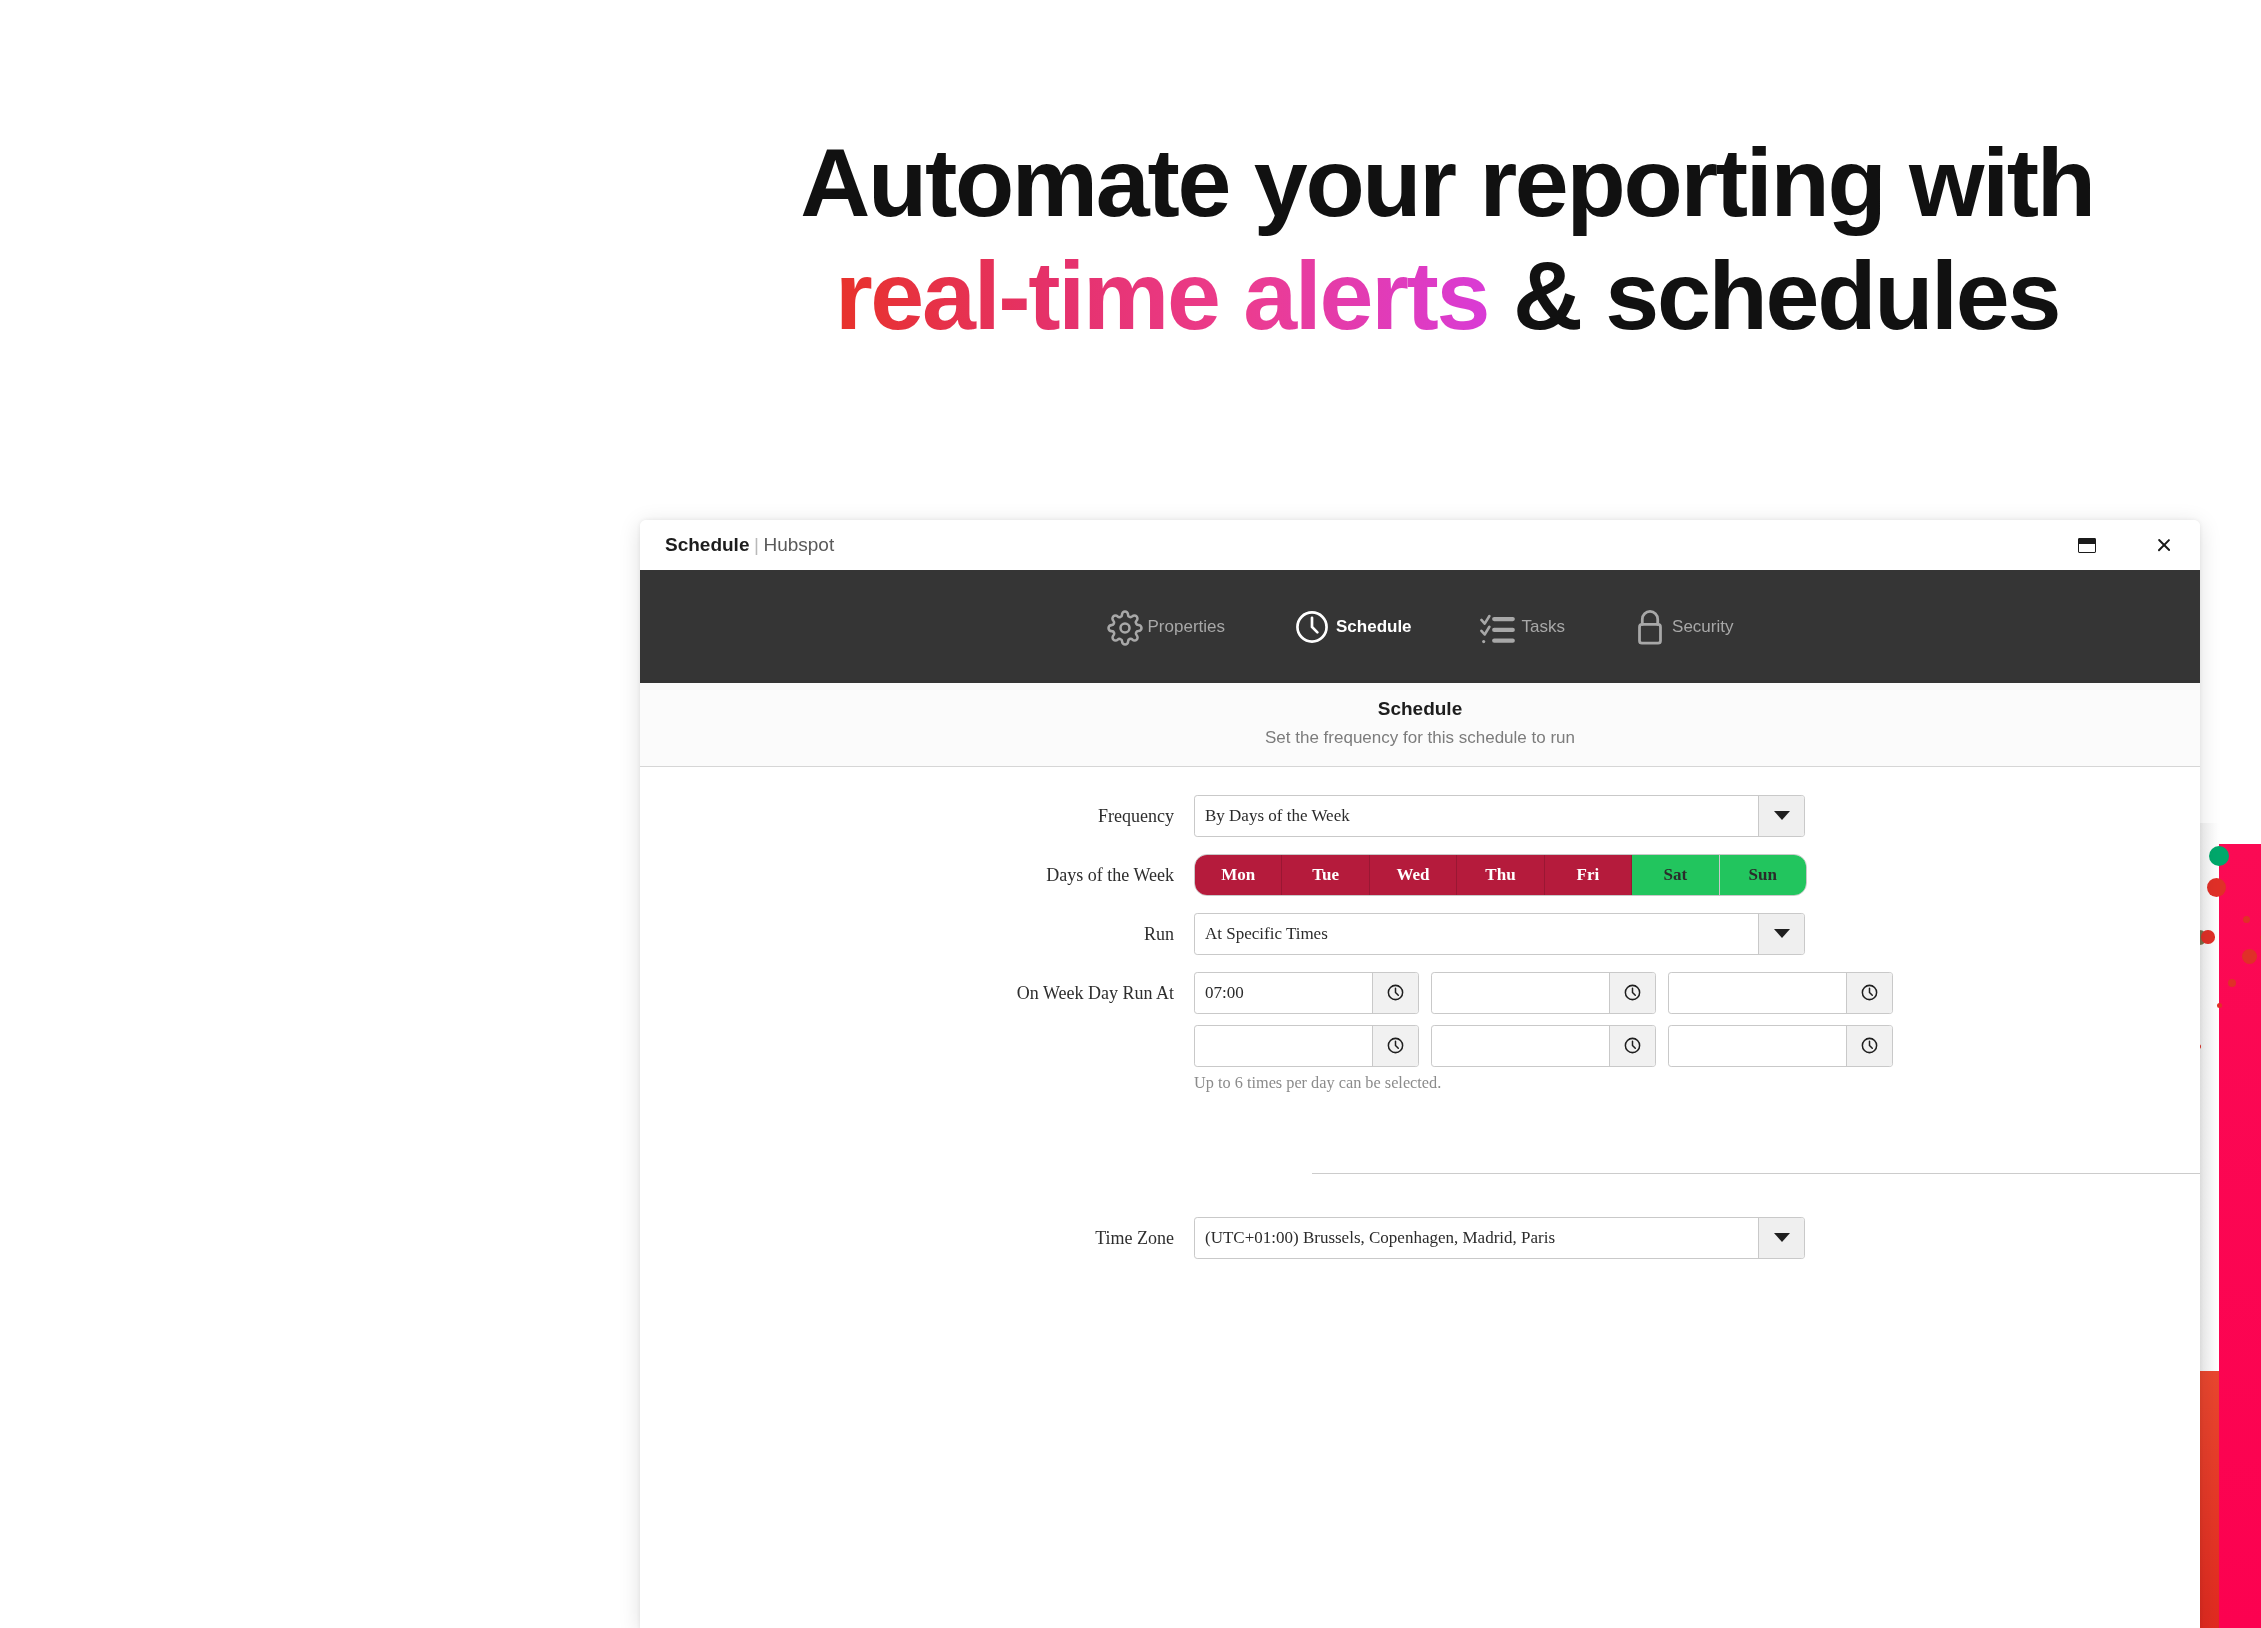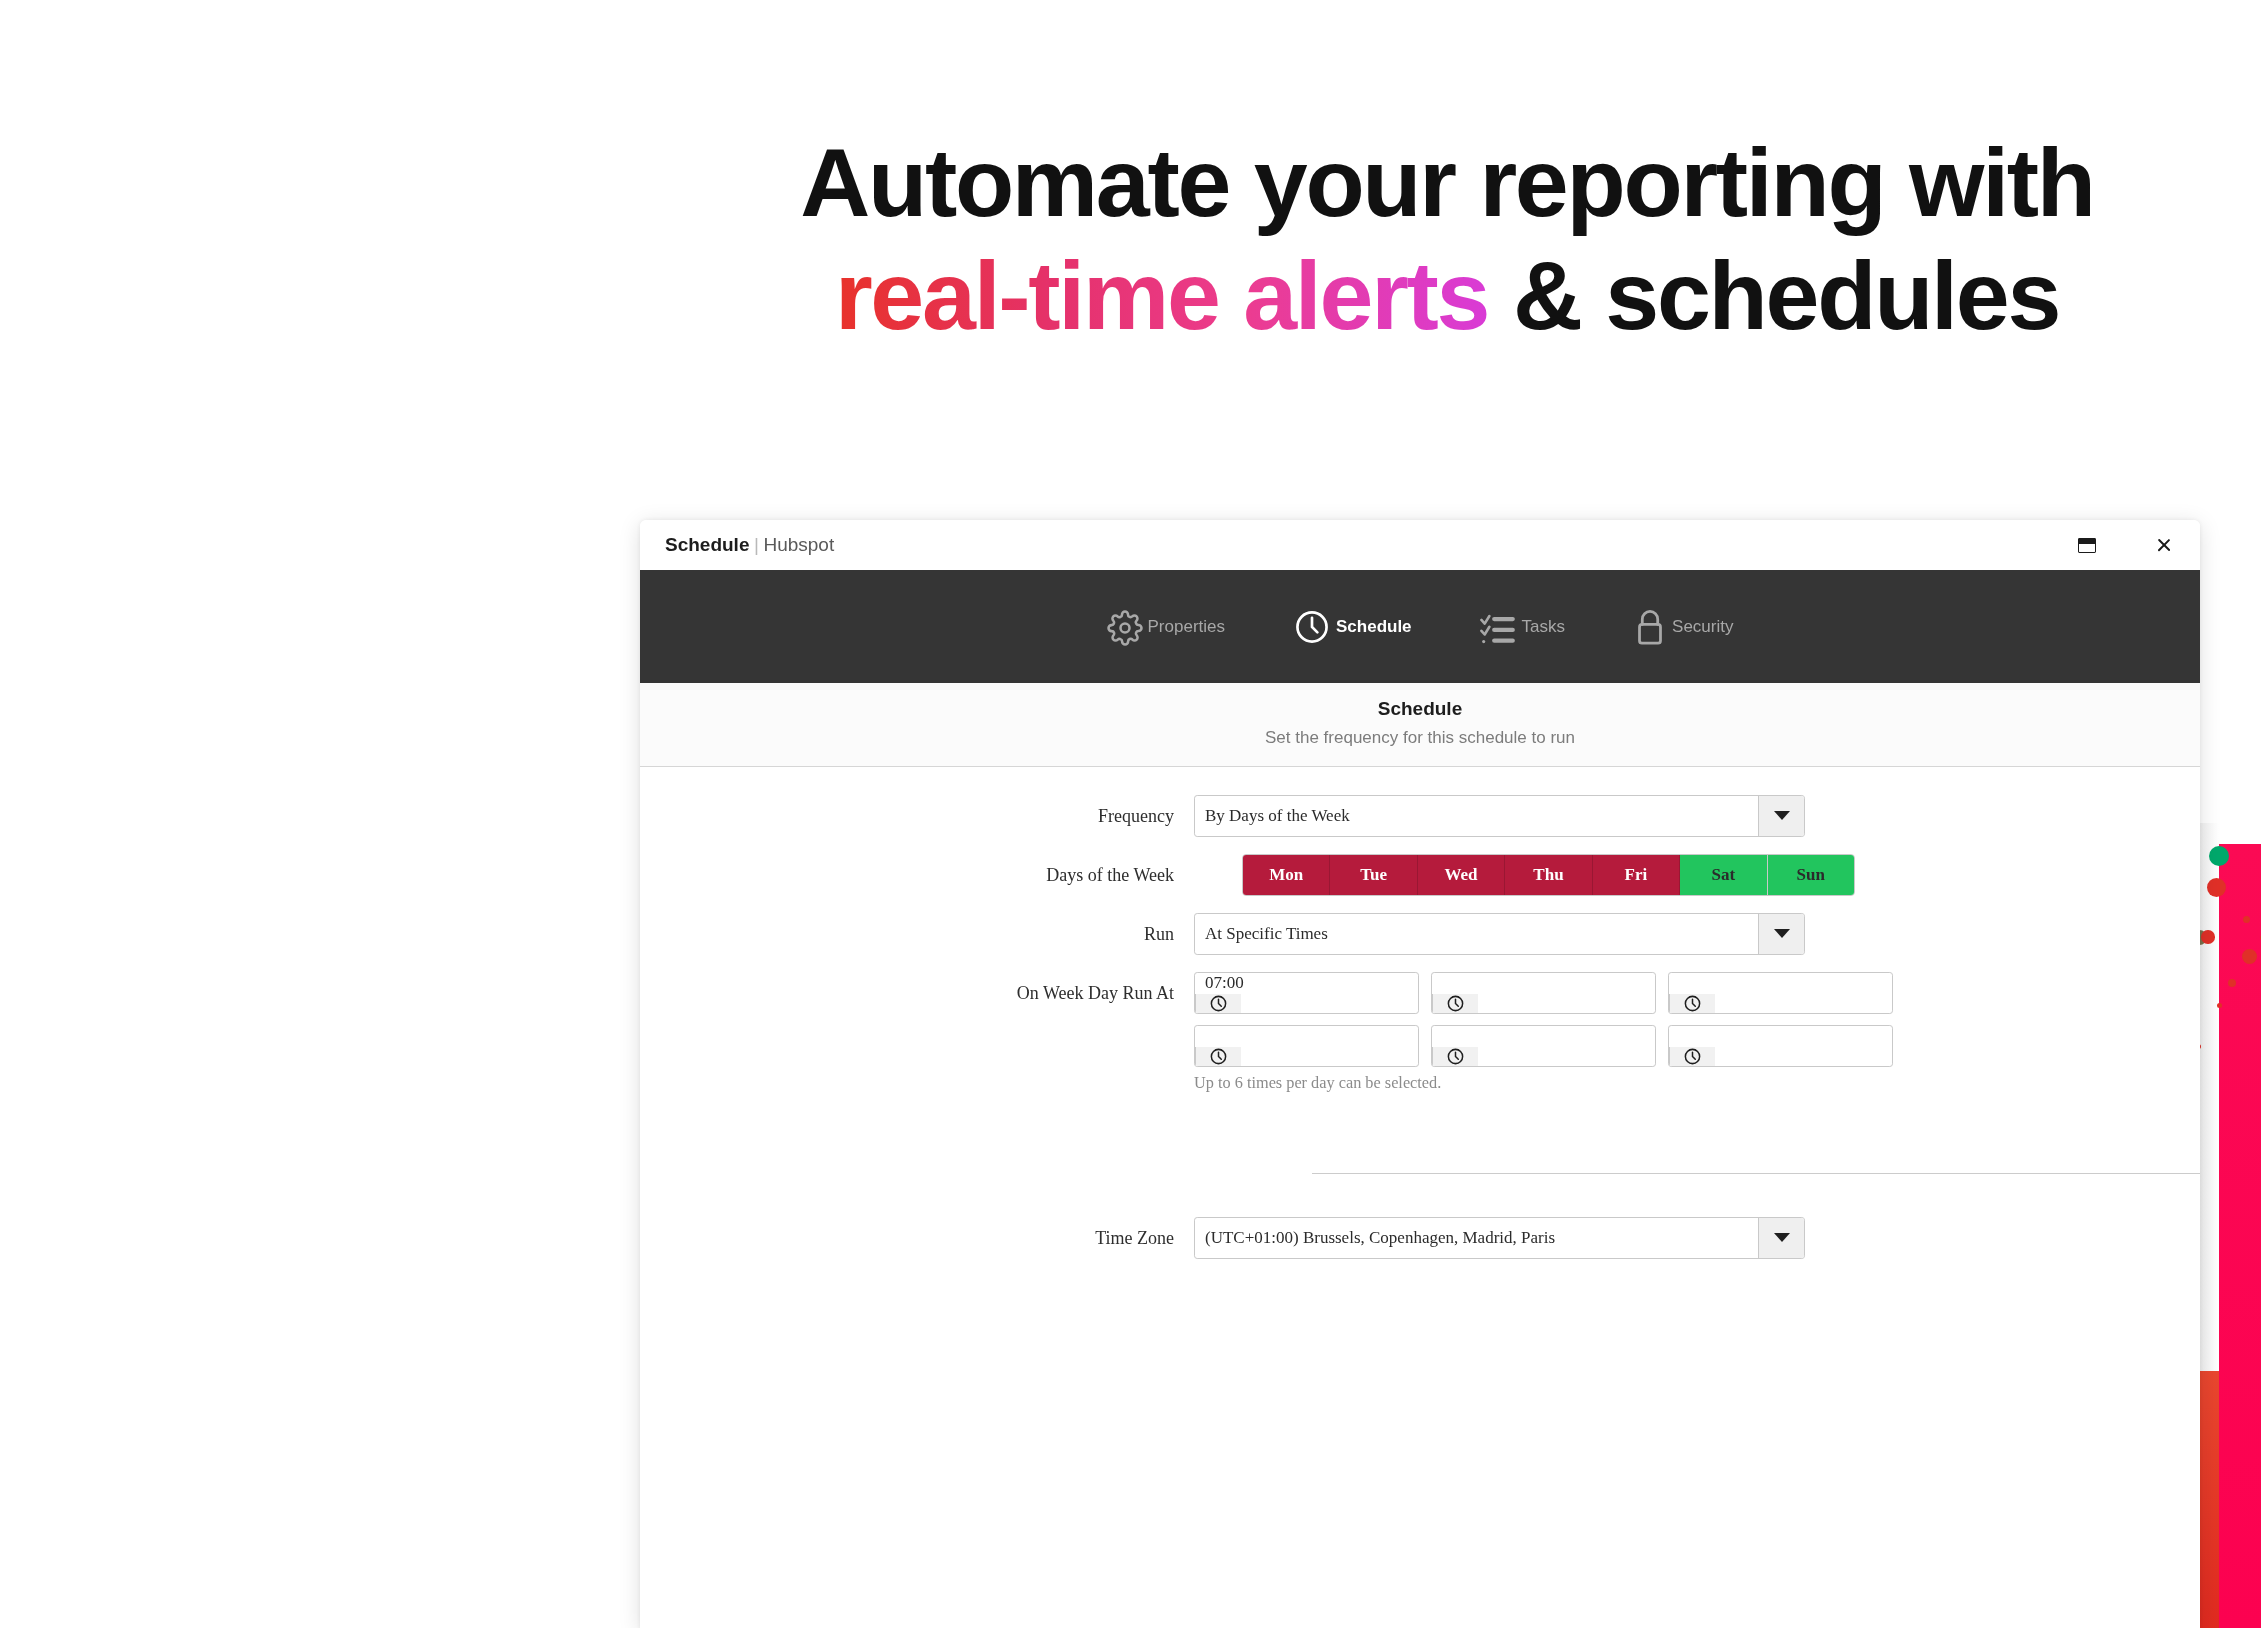--- a/index.html
+++ b/index.html
@@ -123,34 +123,34 @@
     border:0.9px solid #c9c9c9;border-radius:3.2px;background:#ffffff;
     display:flex;align-items:stretch;overflow:hidden;cursor:pointer;
   }
   .select .val{flex:1;display:flex;align-items:center;padding-left:10px;font-size:17px;color:#2b2b2b;white-space:nowrap;}
   .select .arrowbtn{
     width:45px;border-left:0.9px solid #c9c9c9;background:#efefef;
     display:flex;align-items:center;justify-content:center;
   }
   .caret{width:0;height:0;border-left:8.6px solid transparent;border-right:8.6px solid transparent;border-top:9px solid #1f1f1f;}
 
-  .daygroup{display:flex;width:613px;border-radius:4px;overflow:hidden;border:0.9px solid #c9c9c9;box-sizing:border-box;margin-left:48px;}
+  .daygroup{display:flex;width:613px;border-radius:13px;overflow:hidden;border:0.9px solid #c9c9c9;box-sizing:border-box;}
   .day{
     flex:1;height:40px;display:flex;align-items:center;justify-content:center;
     font-size:17px;font-weight:bold;background:#22c55e;color:#2b2b2b;cursor:pointer;
     border-right:0.9px solid #c9c9c9;box-sizing:border-box;
   }
   .day:last-child{border-right:none;}
   .day.on{background:#B51B3C;color:#ffffff;border-right-color:#9a1733;}
 
   .timegrid{display:flex;flex-wrap:wrap;width:706px;gap:11px 11.8px;}
   .timefield{
     width:225px;height:42px;box-sizing:border-box;
     border:0.9px solid #c9c9c9;border-radius:3.2px;background:#ffffff;
-    display:flex;align-items:stretch;overflow:hidden;flex-direction:column;
+    display:flex;align-items:stretch;overflow:hidden;
   }
   .timefield .tval{flex:1;display:flex;align-items:center;padding-left:10px;font-size:17px;color:#2b2b2b;}
   .timefield .clockbtn{
     width:45px;border-left:0.9px solid #c9c9c9;background:#f1f1f1;
     display:flex;align-items:center;justify-content:center;cursor:pointer;
   }
   .hint{font-size:16.3px;color:#8b8b8b;margin-top:6px;}
 
   .divider{height:1.4px;background:#cccccc;margin:80px 0 0 672px;}
   .tzrow{margin-top:43px;}

